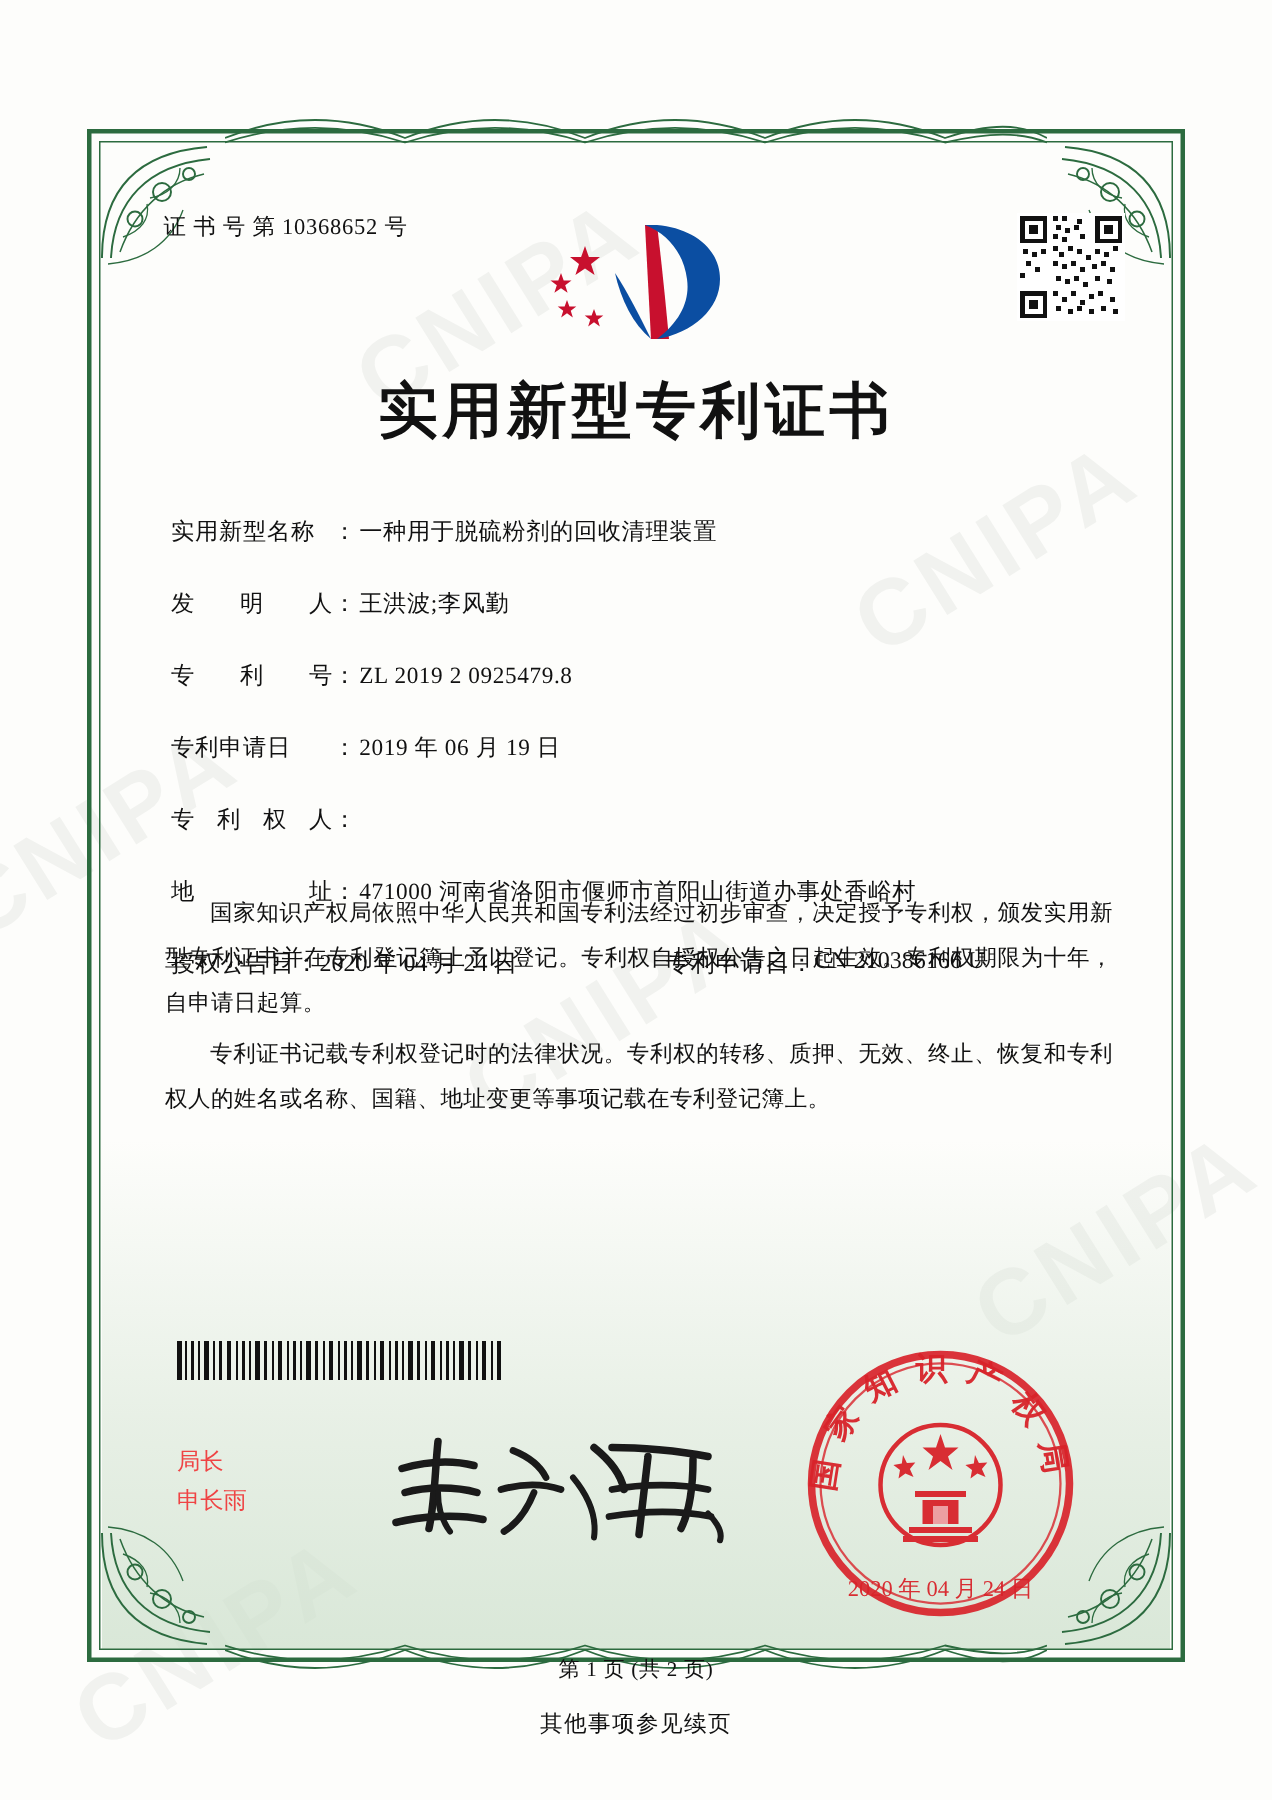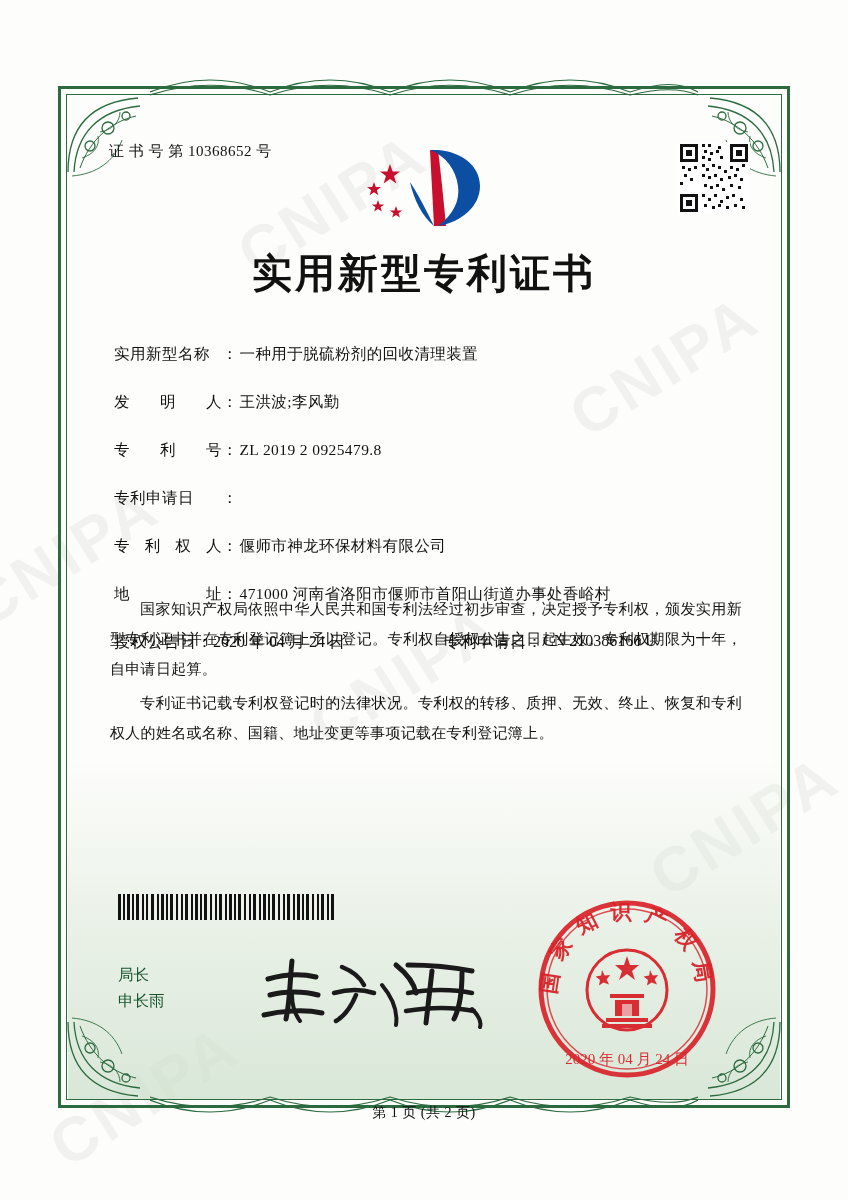--- a/index.html
+++ b/index.html
@@ -196,21 +196,21 @@
     width: 220px;
     height: 26px;
   }
 
   .signature-block {
     position: absolute;
     left: 52px;
     top: 868px;
     font-size: 15.5px;
     line-height: 26px;
-    color: #14532d;
+    color: #ef4444;
   }
 
   .signature-script {
     position: absolute;
     left: 190px;
     top: 855px;
     width: 270px;
     height: 80px;
   }
 
@@ -461,31 +461,31 @@
           <span>利</span>
           <span>号</span>
         </span>
         <span class="field-colon">：</span>
         <span class="field-value">ZL 2019 2 0925479.8</span>
       </div>
 
       <div class="field-row">
         <span class="field-label">专利申请日</span>
         <span class="field-colon">：</span>
+        <span class="field-value">2019 年 06 月 19 日</span>
       </div>
 
       <div class="field-row">
         <span class="field-label spread">
           <span>专</span>
           <span>利</span>
           <span>权</span>
           <span>人</span>
         </span>
         <span class="field-colon">：</span>
-        <span class="field-value">偃师市神龙环保材料有限公司</span>
       </div>
 
       <div class="field-row">
         <span class="field-label spread">
           <span>地</span>
           <span>址</span>
         </span>
         <span class="field-colon">：</span>
         <span class="field-value">471000 河南省洛阳市偃师市首阳山街道办事处香峪村</span>
       </div>
@@ -612,14 +612,15 @@
           <rect x="70" y="130" width="50" height="4" fill="#d8232a"></rect>
         </g>
         <text x="95" y="170" font-family="Liberation Serif, serif" font-size="15" fill="#d8232a" text-anchor="middle" opacity="0.95">2020 年 04 月 24 日</text>
       </svg>
     </div>
 
     <div class="page-number">第 1 页 (共 2 页)</div>
 
   </div>
 
+  <div class="footnote">其他事项参见续页</div>
 
 </div>
 
 </body></html>

